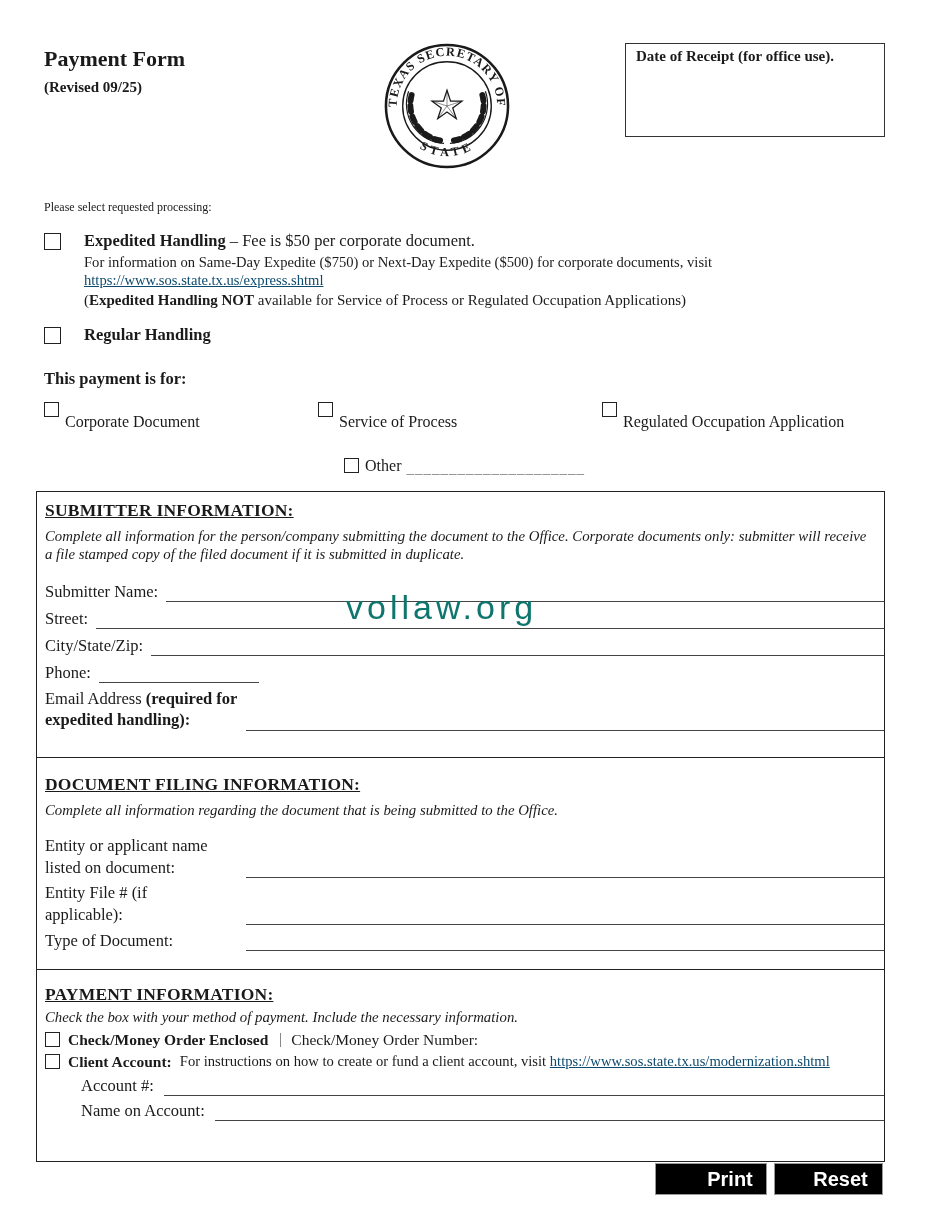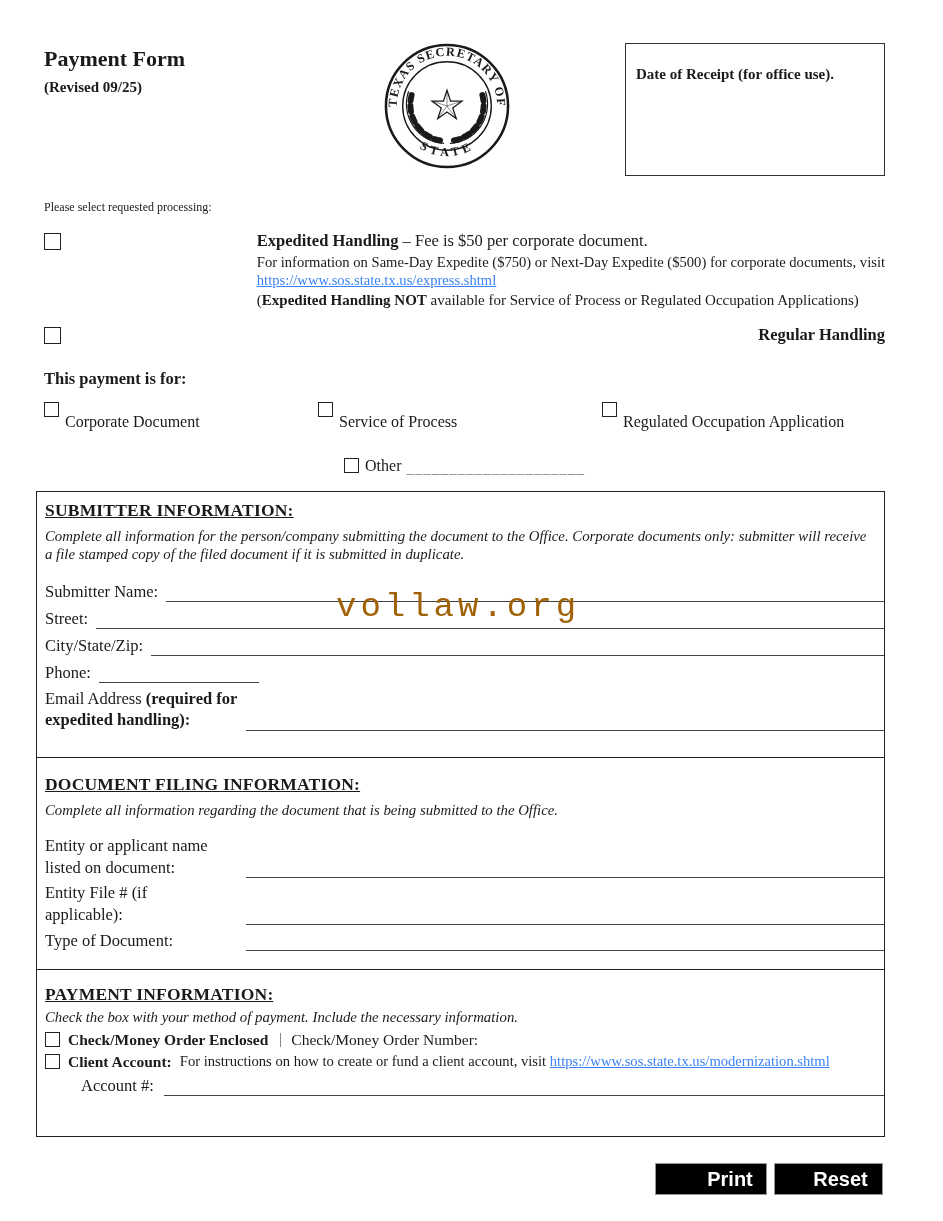--- a/index.html
+++ b/index.html
@@ -5,34 +5,34 @@
   * { margin:0; padding:0; box-sizing:border-box; }
   body { background:#e8e8e8; font-family:"Liberation Serif", serif; color:#1a1a1a; }
   .page { position:relative; width:943px; height:1221px; background:#ffffff; margin:0 auto; overflow:hidden; }
 
   
   .hdr { position:relative; height:200px; }
   .title-block { position:absolute; left:44px; top:46px; }
   .form-title { font-size:22px; font-weight:bold; }
   .form-rev { font-size:15px; font-weight:bold; margin-top:7px; }
   .seal { position:absolute; left:383px; top:42px; }
-  .receipt-box { position:absolute; left:625px; top:43px; width:260px; height:133px;
-                 border:1.6px solid #333; padding:22px 10px; }
+  .receipt-box { position:absolute; left:625px; top:43px; width:260px; height:94px;
+                 border:1.6px solid #333; padding:4px 10px; }
   .receipt-label { font-size:15px; font-weight:bold; }
 
   
   .content { margin:0 58px 0 44px; }
   .prompt { font-size:12px; }
-  .opt-row { display:flex; margin-top:16px;justify-content:space-between; }
+  .opt-row { display:flex; margin-top:16px; }
   .cb { flex:0 0 auto; width:17px; height:17px; border:1.4px solid #222; background:#fff; margin-top:2px; }
   .cb.sm { width:15px; height:15px; margin-top:1px; }
   .opt-body { margin-left:23px; }
   .opt-line1 { font-size:16.5px; }
   .opt-info { font-size:14.6px; margin-top:3px; }
-  a.link { color:#3b82f6; text-decoration:underline; font-size:14.6px; }
+  a.link { color:#0c4a6e; text-decoration:underline; font-size:14.6px; }
   .opt-note { font-size:15px; margin-top:3px; }
   b { font-weight:bold; }
   .payfor-heading { font-size:16.5px; font-weight:bold; margin-top:24px; }
   .payfor-row { display:flex; margin-top:12px; }
   .payfor-col { display:flex; align-items:flex-start; }
   .payfor-col .lab { font-size:16px; margin-left:6px;margin-top:12px; }
   .c1 { width:274px; } .c2 { width:284px; } .c3 { flex:1; }
   .other-row { display:flex; margin-top:26px; align-items:flex-start;justify-content:center; }
   .other-row .lab { font-size:16px; margin-left:6px; }
   .other-dashes { color:#777; font-size:15px; letter-spacing:1px; margin-left:5px; margin-top:3px; }
@@ -60,22 +60,22 @@
   .pay-row .lab-r { font-size:15.5px; }
   .pay-row .inline-txt { font-size:14.6px; margin-left:8px; }
   .acct-row { display:flex; align-items:flex-end; margin-left:36px; margin-top:3px; }
 
   
   .btn { position:absolute; top:1163px; height:32px; background:#000;
          color:#fff; font-family:"Liberation Sans", sans-serif; font-weight:bold; font-size:20px;
          display:flex; align-items:center; justify-content:center; border:1px solid #999; cursor:pointer; }
   .btn-print { left:655px; width:112px;padding-left:38px; }
   .btn-reset { left:774px; width:109px;padding-left:24px; }
-  .watermark { position:absolute; left:336px; top:588px; font-family:Liberation Mono, monospace;
-               font-size:34px; color:#a16207; letter-spacing:4px; pointer-events:none; }
+  .watermark { position:absolute; left:346px; top:588px; font-family:Liberation Sans, sans-serif;
+               font-size:34px; color:#0f766e; letter-spacing:4px; pointer-events:none; }
 </style>
 </head>
 <body>
 
 <div class="page">
 
   <div class="hdr">
     <div class="title-block">
       <div class="form-title">Payment Form</div>
       <div class="form-rev">(Revised 09/25)</div>
@@ -221,20 +221,24 @@
       <div class="pay-row">
         <span class="cb sm"></span>
         <span class="lab-b">Client Account:</span>
         <span class="inline-txt"><span> For instructions on how to create or fund a client account, visit </span><a class="link" href="#">https://www.sos.state.tx.us/modernization.shtml</a></span>
       </div>
 
       <div class="acct-row">
         <span class="f-lab">Account #:</span>
         <span class="f-line to-edge" style="margin-left:10px;"></span>
       </div>
+      <div class="acct-row">
+        <span class="f-lab">Name on Account:</span>
+        <span class="f-line to-edge" style="margin-left:10px;"></span>
+      </div>
       <div style="height:24px;"></div>
     </div>
   </div>
 
   <button class="btn btn-print">Print</button>
   <button class="btn btn-reset">Reset</button>
 
   <div class="watermark">vollaw.org</div>
 
 </div>

